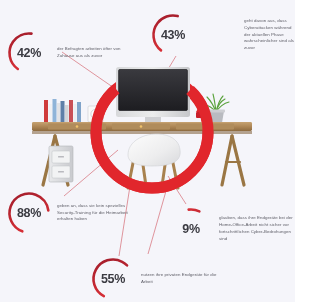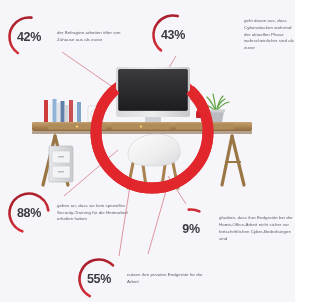--- a/index.html
+++ b/index.html
@@ -53,25 +53,25 @@
   .stat-text {
     margin-left: 5px;
     font-size: 4.4px;
     line-height: 1.55;
     color: #5d5d66;
     max-width: 82px;
     letter-spacing: 0.05px;
   }
   .stat-text.wide { max-width: 88px; }
 
-  #stat-42 { left: 6px;   top: 14px; align-items: center; }
+  #stat-42 { left: 6px;   top: 30px; align-items: center; }
   #stat-43 { left: 150px; top: 12px; gap: 43px; }
   #stat-67 { left: 6px;   top: 190px; }
   #stat-9  { left: 168px; top: 206px; }
-  #stat-55 { left: 76px;  top: 256px; }
+  #stat-55 { left: 90px;  top: 256px; }
 </style>
 </head>
 <body>
 
 <div id="infographic">
 
   <svg class="layer" viewBox="0 0 295 302" width="295" height="302" aria-hidden="true">
     <g stroke="#d4636b" stroke-width="0.7" fill="none" opacity="0.95">
       <line x1="62" y1="52" x2="146" y2="110"></line>
       <line x1="176" y1="56" x2="152" y2="96"></line>

